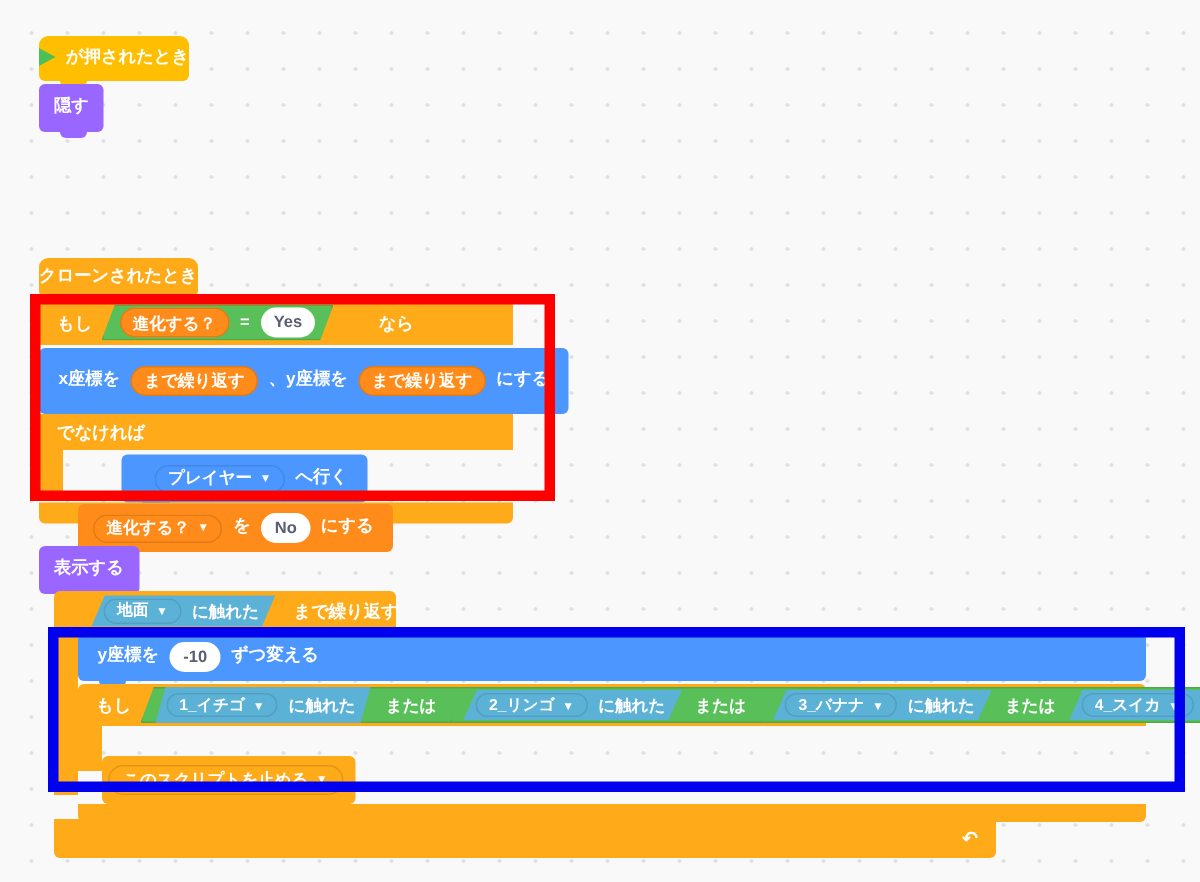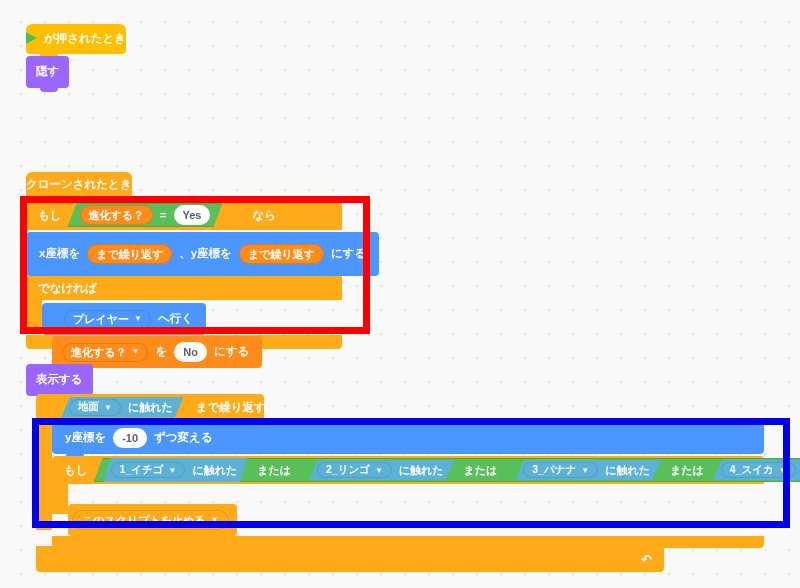--- a/index.html
+++ b/index.html
@@ -164,21 +164,21 @@
         <span class="lbl">、y座標を</span>
         <span class="oval var">まで繰り返す</span>
         <span class="lbl">にする</span>
       </div>
     </div>
 
     <div class="c-mid" style="height:24px; padding-left:9px; width:316px;">
       <span class="lbl">でなければ</span>
     </div>
 
-    <div style="display:flex;">
+    <div style="display:flex;gap:39px;">
       <div class="c-arm" style="height:34px;"></div>
       <div class="blk stack c-motion notch" style="position:relative; left:0; top:0; height:28px; margin-top:3px; padding-left:18px;">
         <span class="oval drop-m" style="height:19px;">
           <span>プレイヤー</span>
           <span class="caret">▼</span>
         </span>
         <span class="lbl">へ行く</span>
       </div>
     </div>
 

